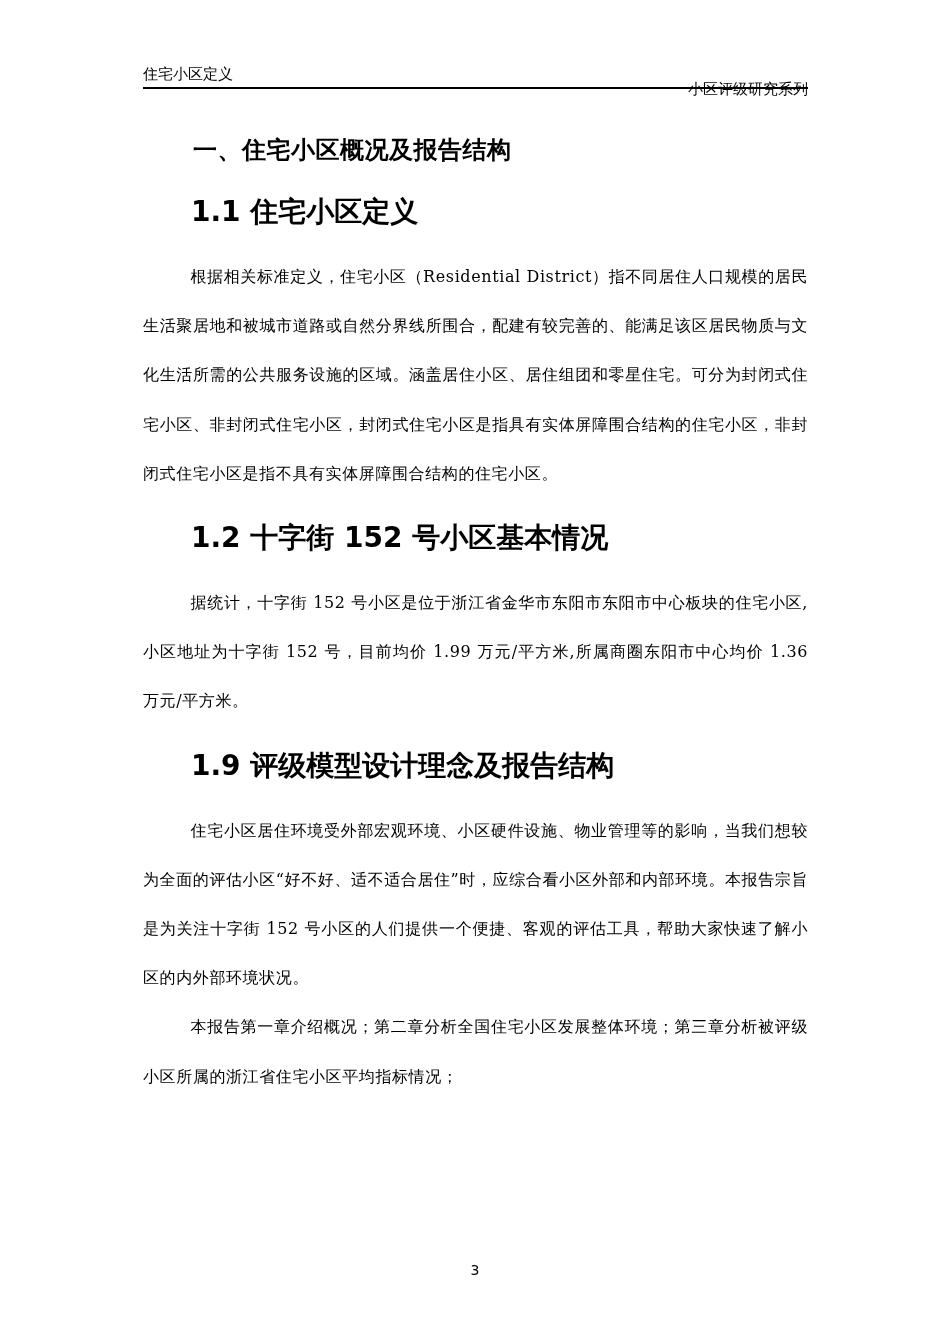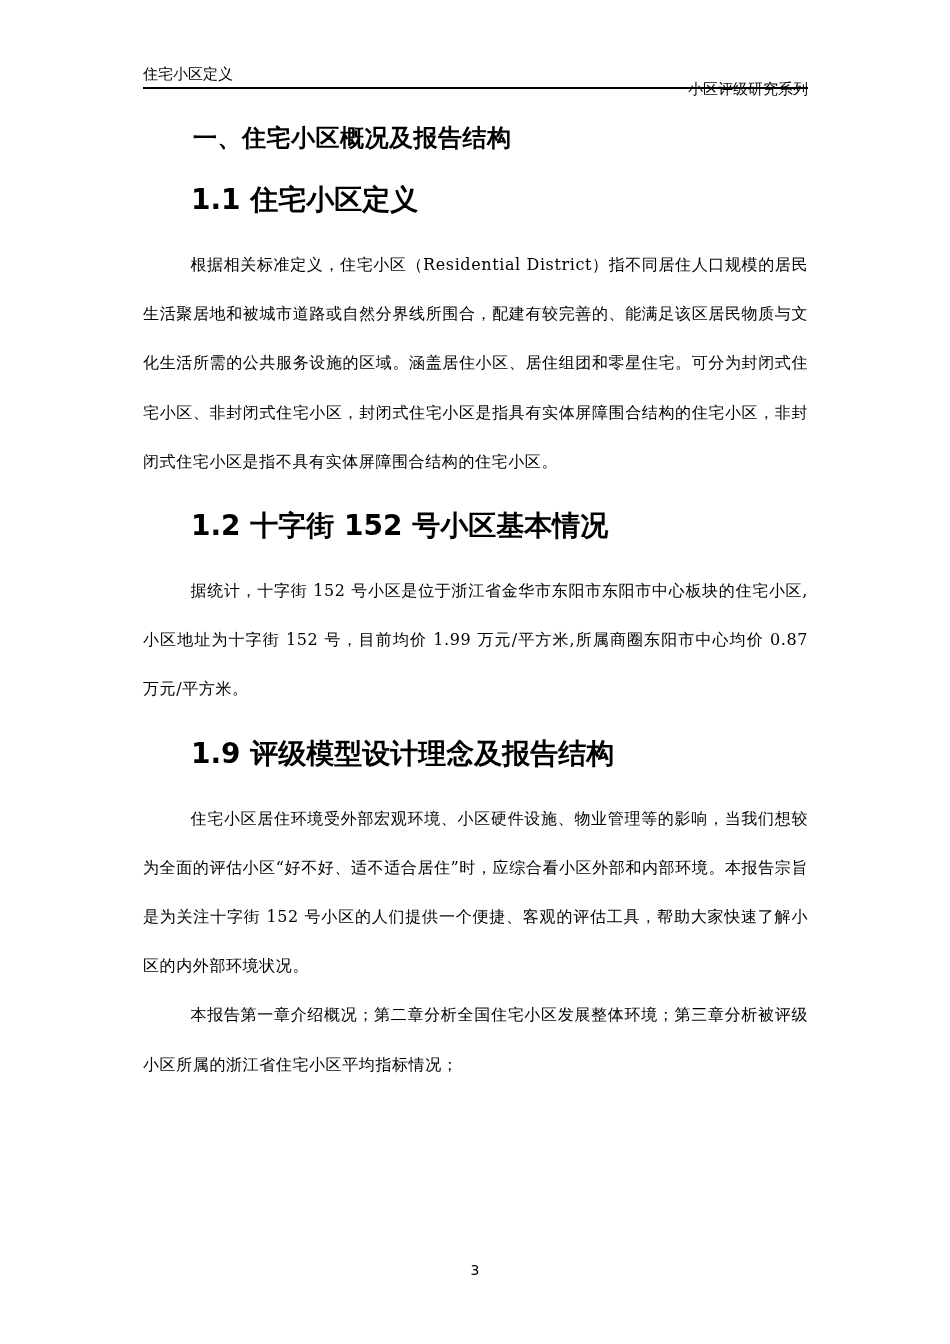--- a/index.html
+++ b/index.html
@@ -31,21 +31,21 @@
       position: absolute;
       left: 143px;
       top: 87px;
       width: 665px;
       height: 0;
       border-top: 2.5px solid #000;
     }
     .content {
       position: absolute;
       left: 143px;
-      top: 112px;
+      top: 124px;
       width: 665px;
     }
     .h1 {
       font-family: "DejaVu Sans", "Liberation Sans", sans-serif;
       font-weight: bold;
       font-size: 24px;
       line-height: 52px;
       margin: 0 0 10px 50px;
       letter-spacing: 0.5px;
     }
@@ -85,20 +85,20 @@
 </div>
 <div class="header-rule"></div>
 
 <div class="content">
   <div class="h1">一、住宅小区概况及报告结构</div>
 
   <div class="h2">1.1 住宅小区定义</div>
   <p class="para">根据相关标准定义，住宅小区（Residential District）指不同居住人口规模的居民生活聚居地和被城市道路或自然分界线所围合，配建有较完善的、能满足该区居民物质与文化生活所需的公共服务设施的区域。涵盖居住小区、居住组团和零星住宅。可分为封闭式住宅小区、非封闭式住宅小区，封闭式住宅小区是指具有实体屏障围合结构的住宅小区，非封闭式住宅小区是指不具有实体屏障围合结构的住宅小区。</p>
 
   <div class="h2">1.2 十字街 152 号小区基本情况</div>
-  <p class="para">据统计，十字街 152 号小区是位于浙江省金华市东阳市东阳市中心板块的住宅小区,小区地址为十字街 152 号，目前均价 1.99 万元/平方米,所属商圈东阳市中心均价 0.87 万元/平方米。</p>
+  <p class="para">据统计，十字街 152 号小区是位于浙江省金华市东阳市东阳市中心板块的住宅小区,小区地址为十字街 152 号，目前均价 1.99 万元/平方米,所属商圈东阳市中心均价 1.36 万元/平方米。</p>
 
   <div class="h2">1.9 评级模型设计理念及报告结构</div>
   <p class="para tight">住宅小区居住环境受外部宏观环境、小区硬件设施、物业管理等的影响，当我们想较为全面的评估小区“好不好、适不适合居住”时，应综合看小区外部和内部环境。本报告宗旨是为关注十字街 152 号小区的人们提供一个便捷、客观的评估工具，帮助大家快速了解小区的内外部环境状况。</p>
   <p class="para">本报告第一章介绍概况；第二章分析全国住宅小区发展整体环境；第三章分析被评级小区所属的浙江省住宅小区平均指标情况；</p>
 </div>
 
 <div class="page-number">3</div>
 
 </body></html>

